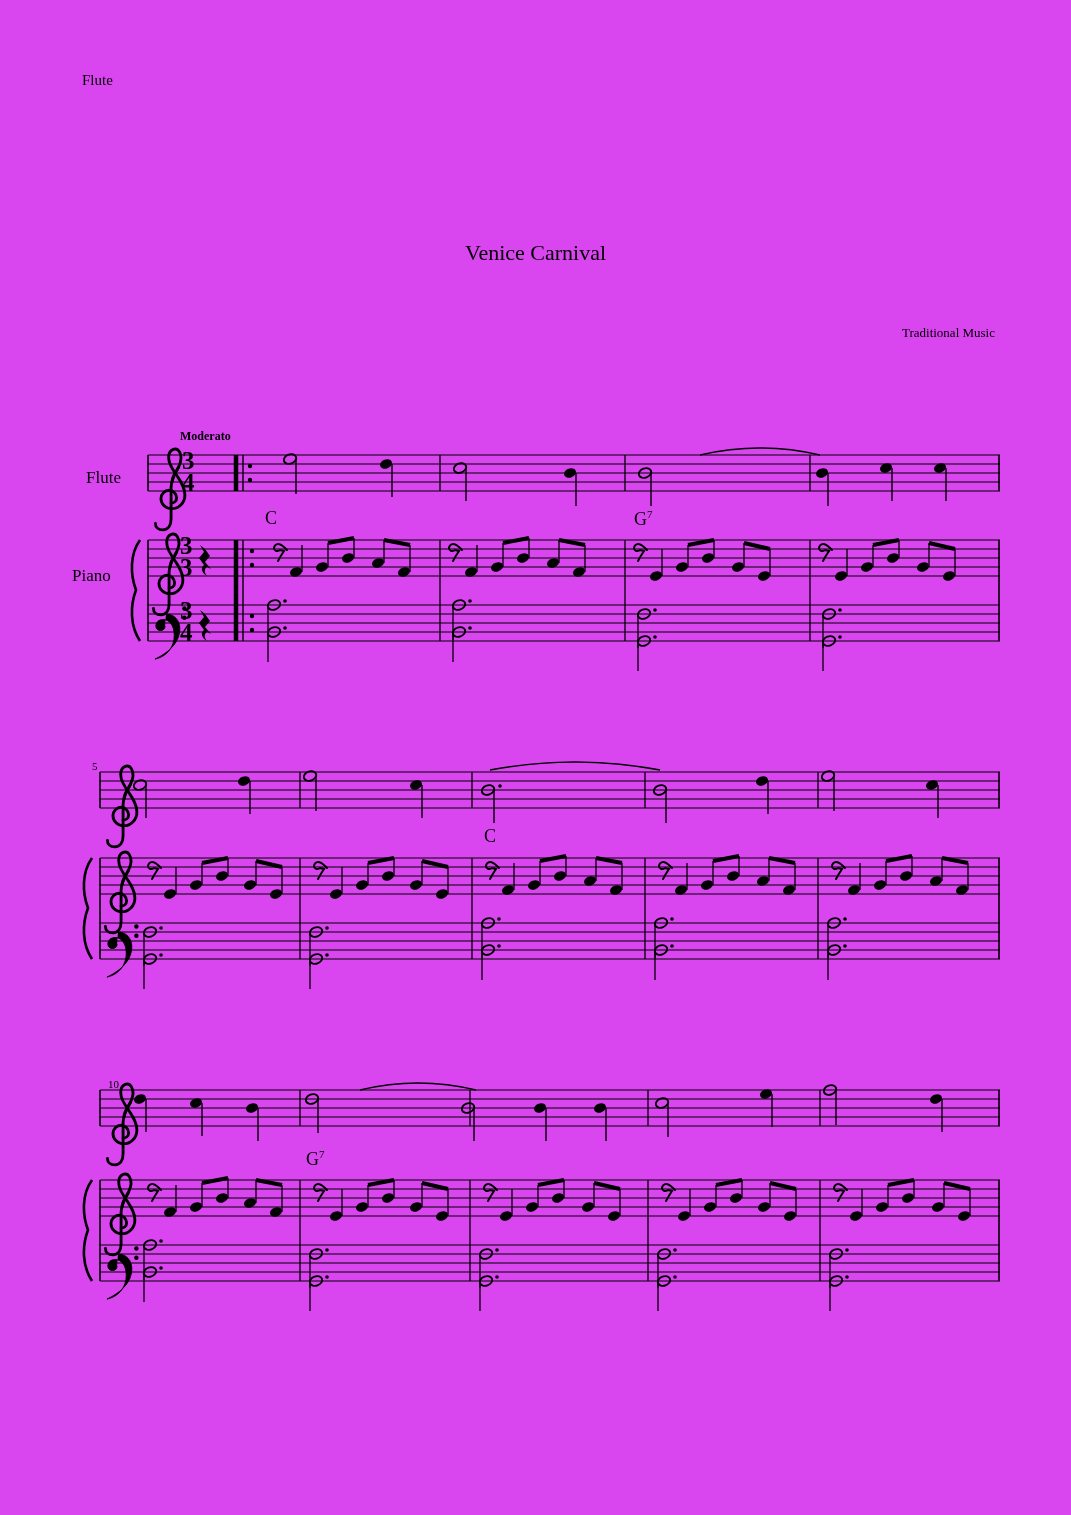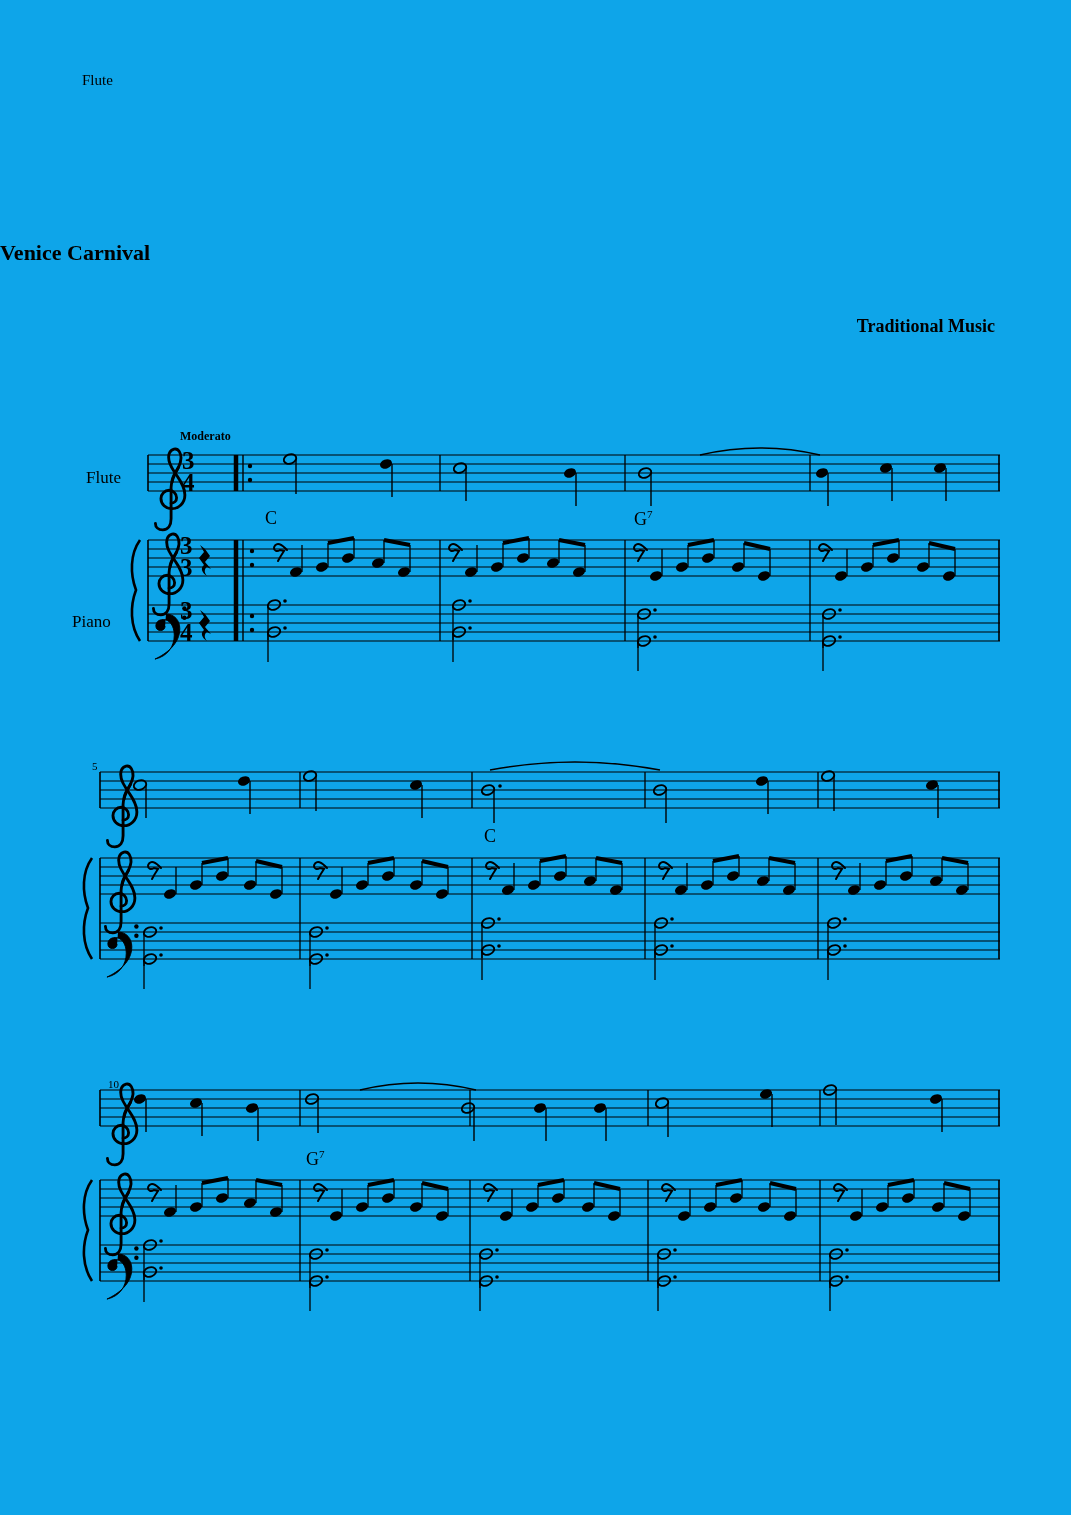--- a/index.html
+++ b/index.html
@@ -11,21 +11,21 @@
     width: 1071px;
     height: 1515px;
     position: relative;
     font-family: "Liberation Serif", serif;
     color: #000000;
     overflow: hidden;
   }
   .page {
     position: absolute;
     inset: 0;
-    background: #0ea5e9;
+    background: #d946ef;
   }
   
   .part-name {
     position: absolute;
     left: 82px;
     top: 72px;
     font-size: 15px;
     font-family: "Liberation Serif", serif;
   }
   .title {
@@ -37,31 +37,30 @@
     font-size: 54px;
     font-weight: bold;
     letter-spacing: 0.5px;
     font-family: "Liberation Serif", serif;
   }
   .subtitle {
     position: absolute;
     left: 0;
     right: 0;
     top: 240px;
+    text-align: center;
     font-size: 22px;
     font-family: "Liberation Serif", serif;
-    font-weight: bold;
   }
   .composer {
     position: absolute;
     right: 76px;
-    top: 316px;
-    font-size: 18px;
-    font-family: "Liberation Serif", serif;
-    font-weight: bold;
+    top: 325px;
+    font-size: 13px;
+    font-family: "Liberation Serif", serif;
   }
   .tempo {
     position: absolute;
     left: 180px;
     top: 429px;
     font-size: 12px;
     font-weight: bold;
     font-family: "Liberation Serif", serif;
   }
   .inst-label {
@@ -94,21 +93,21 @@
 <body>
 
 <div class="page">
 
   <div class="part-name">Flute</div>
   <div class="subtitle">Venice Carnival</div>
   <div class="composer">Traditional Music</div>
   <div class="tempo">Moderato</div>
 
   <div class="inst-label" style="left:86px; top:468px;">Flute</div>
-  <div class="inst-label" style="left:72px; top:612px;">Piano</div>
+  <div class="inst-label" style="left:72px; top:566px;">Piano</div>
 
   <div class="sys-num" style="left:92px; top:760px;">5</div>
   <div class="sys-num" style="left:108px; top:1078px;">10</div>
 
   <div class="chord" style="left:265px; top:508px;">C</div>
   <div class="chord" style="left:634px; top:508px;"><span>G</span><sup>7</sup></div>
   <div class="chord" style="left:484px; top:826px;">C</div>
   <div class="chord" style="left:306px; top:1148px;"><span>G</span><sup>7</sup></div>
 
   <svg class="svg-layer" viewBox="0 0 1071 1515" xmlns="http://www.w3.org/2000/svg">

